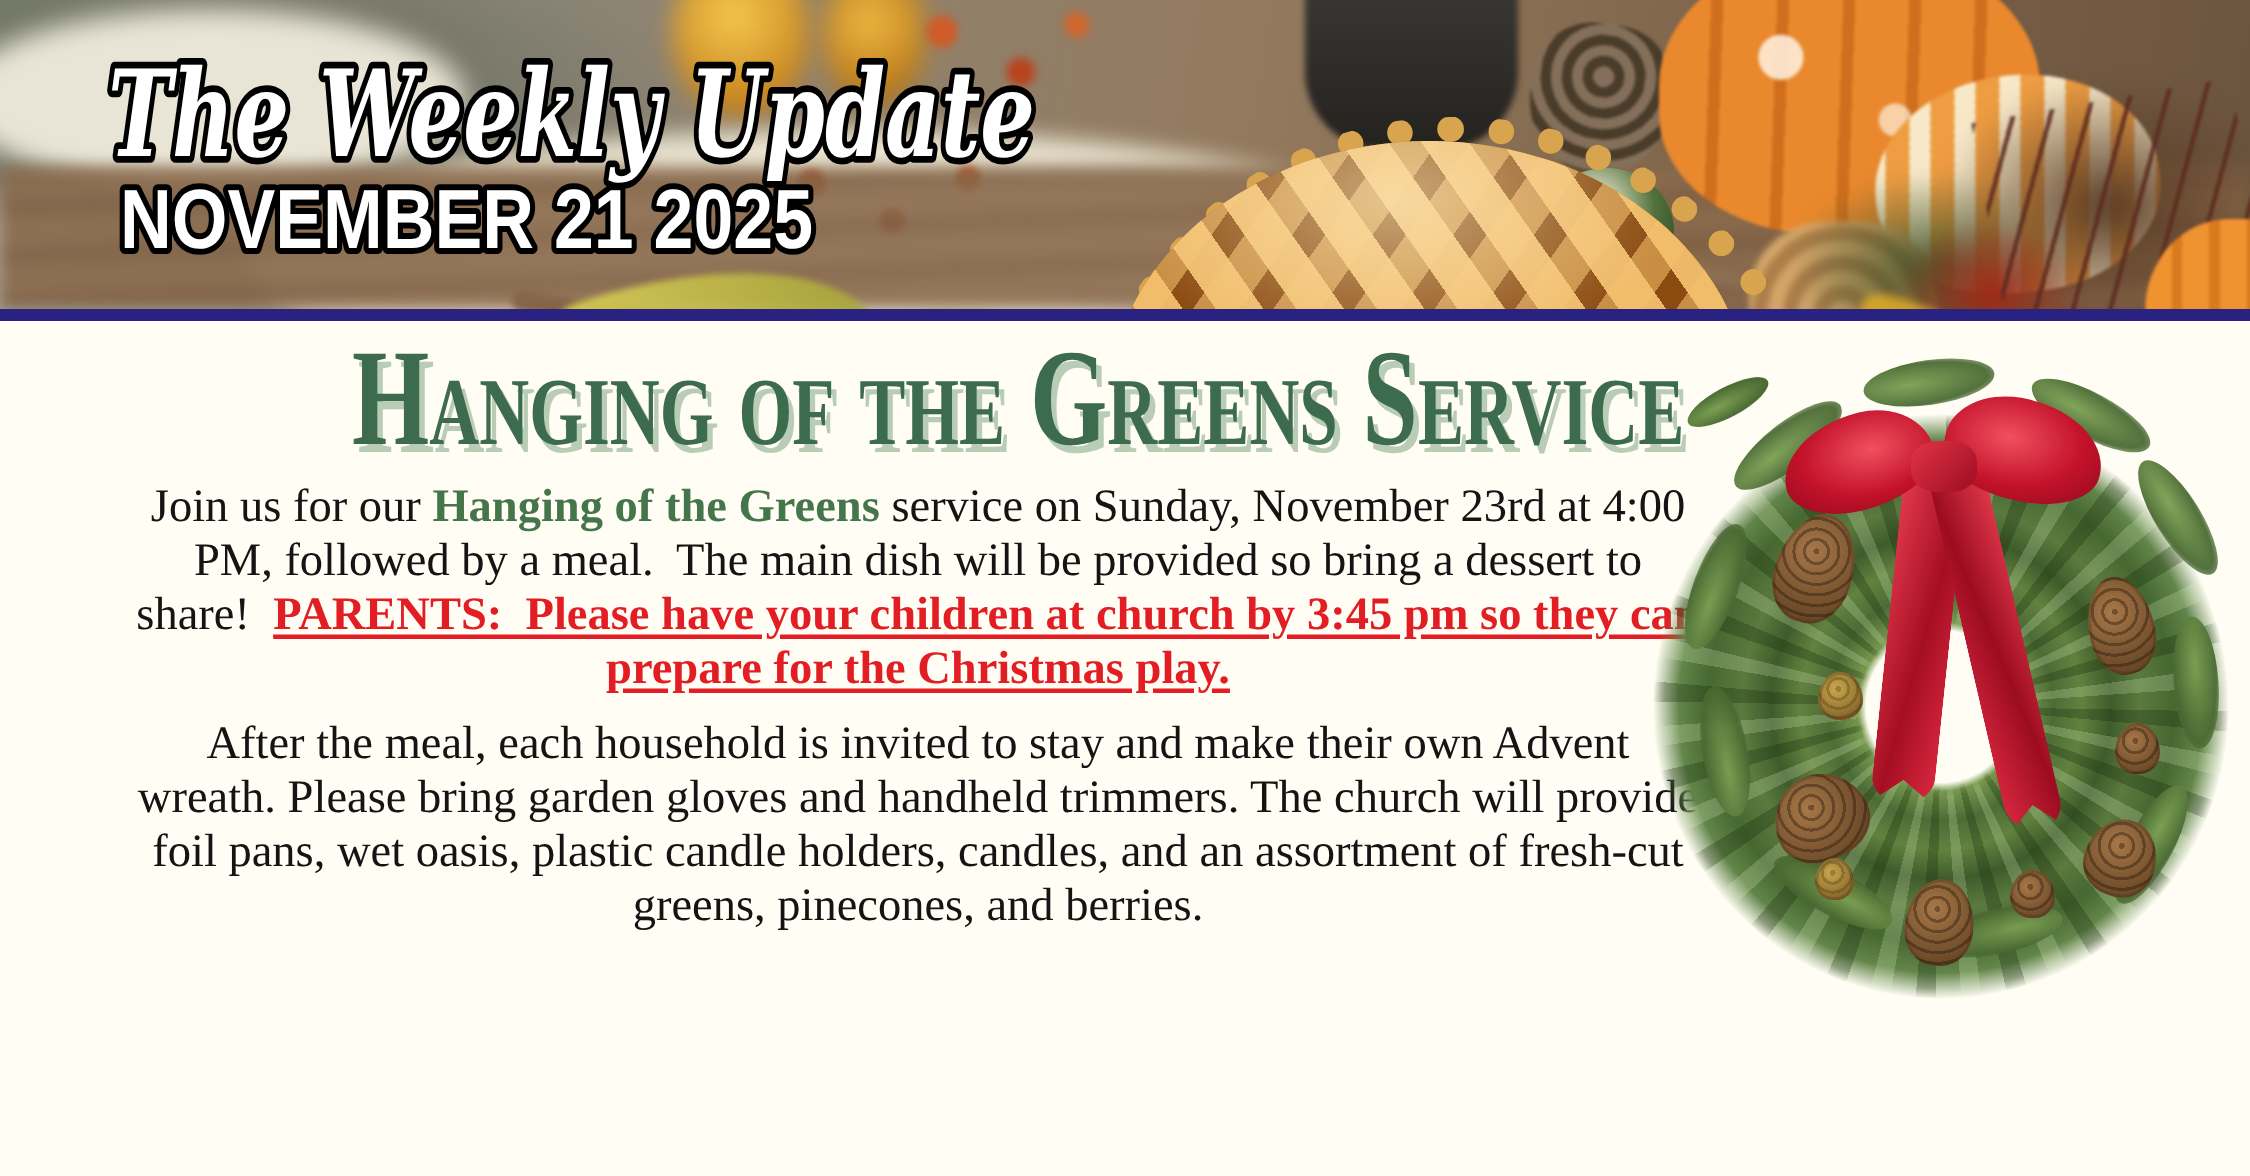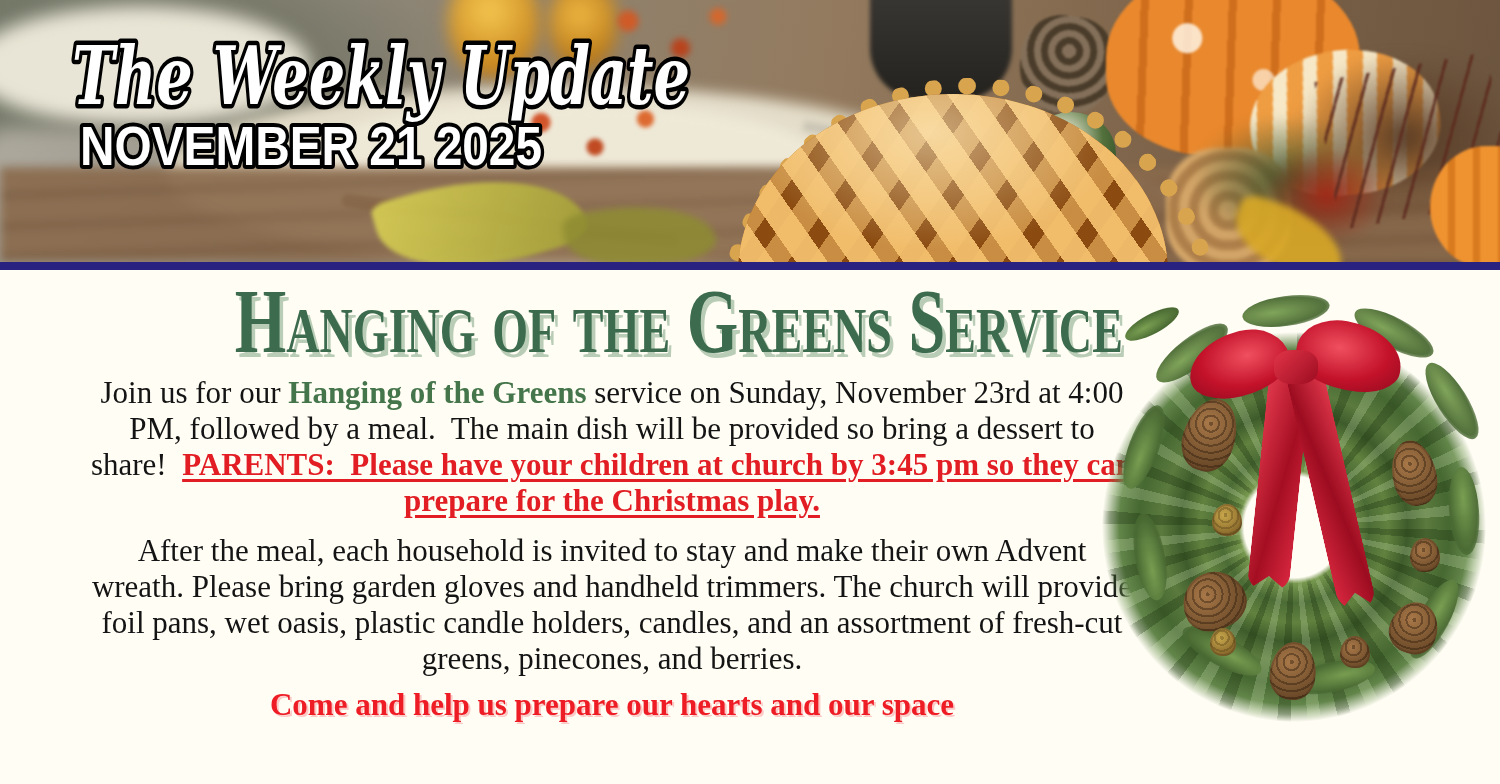--- a/index.html
+++ b/index.html
@@ -1,20 +1,20 @@
 <!DOCTYPE html>
 <html><head>
 <meta charset="utf-8">
 <style>
   html,body{margin:0;padding:0;}
   .page{position:relative;width:1500px;height:784px;background:#fffdf4;overflow:hidden;
         font-family:"Liberation Serif", serif;}
 
   
-  .hero{position:relative;width:1500px;height:262px;overflow:hidden;
+  .hero{position:relative;width:1500px;height:206px;overflow:hidden;
         background:linear-gradient(100deg,#757a69 0%,#8e887a 22%,#937a5e 55%,#7c6248 78%,#6b543e 100%);}
   .hero .ph{position:absolute;}
   .blur-tl{left:-70px;top:-50px;width:540px;height:230px;background:radial-gradient(ellipse,#676c5c,rgba(103,108,92,0) 70%);filter:blur(14px);}
   .plate-top{left:-30px;top:6px;width:340px;height:120px;background:#e9e5d6;border-radius:50%;filter:blur(9px);}
   .napkin{left:-20px;top:128px;width:270px;height:150px;background:linear-gradient(140deg,#b0aca0,#8f8b80);border-radius:30px;filter:blur(10px);}
   .glass1{left:448px;top:-34px;width:92px;height:112px;background:radial-gradient(circle at 45% 40%,#f6c851,#c07a15 80%);border-radius:50%;filter:blur(8px);}
   .glass2{left:548px;top:-22px;width:70px;height:92px;background:radial-gradient(circle at 45% 40%,#f0b843,#b06f12 80%);border-radius:50%;filter:blur(8px);}
   .berries{left:598px;top:-6px;width:150px;height:90px;
      background:radial-gradient(circle at 20% 30%,#cf5b28 0 10px,rgba(0,0,0,0) 11px),
                 radial-gradient(circle at 55% 60%,#b8441e 0 9px,rgba(0,0,0,0) 10px),
@@ -182,21 +182,20 @@
     </svg>
   </header>
 
   <div class="divider"></div>
 
   <main class="content">
     <div class="text-col">
       <h1 class="title">Hanging of the Greens Service</h1>
       <p class="para"><span>Join us for our </span><span class="green">Hanging of the Greens</span><span> service on Sunday, November 23rd at 4:00 PM, followed by a meal.  The main dish will be provided so bring a dessert to share!  </span><span class="red-underline">PARENTS:  Please have your children at church by 3:45 pm so they can prepare for the Christmas play.</span></p>
       <p class="para">After the meal, each household is invited to stay and make their own Advent wreath. Please bring garden gloves and handheld trimmers. The church will provide foil pans, wet oasis, plastic candle holders, candles, and an assortment of fresh-cut greens, pinecones, and berries.</p>
-      <p class="closing first">Come and help us prepare our hearts and our space</p>
     </div>
 
     <div class="sprig-title"></div>
 
     <div class="wreath">
       <div class="ring"></div>
       <div class="ring-tex"></div>
       <div class="sprig s1"></div>
       <div class="sprig s2"></div>
       <div class="sprig s3"></div>

